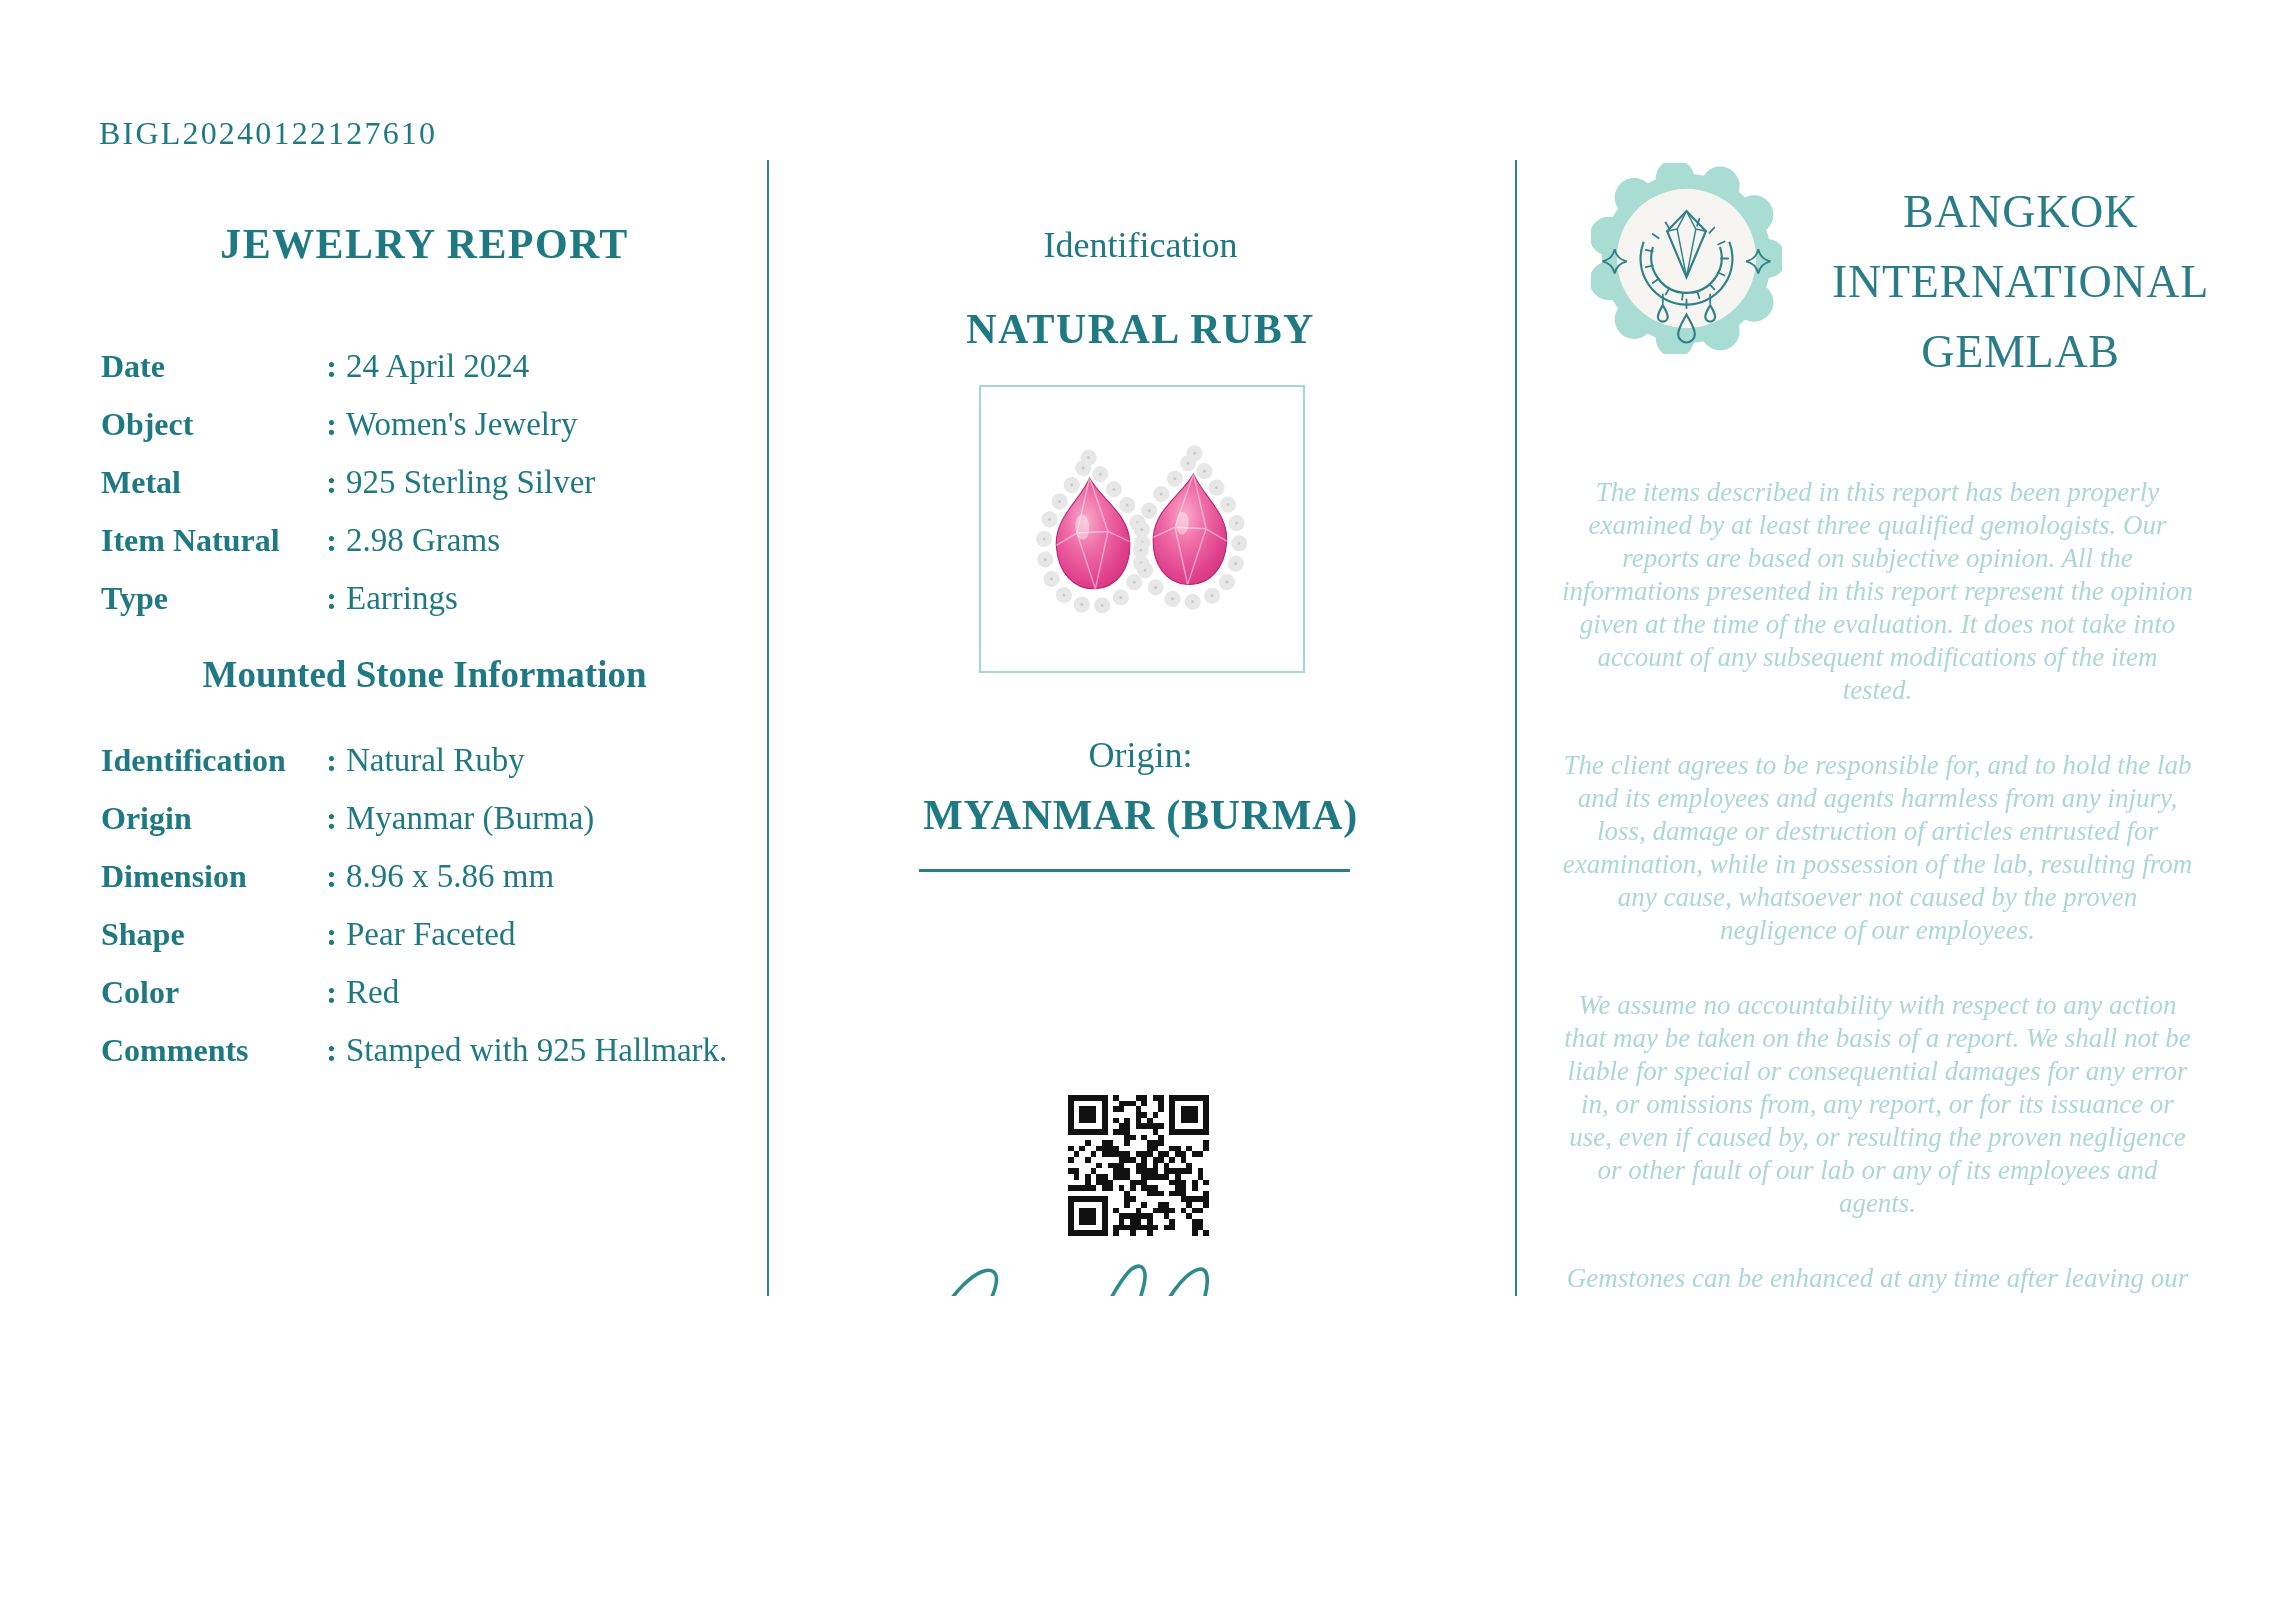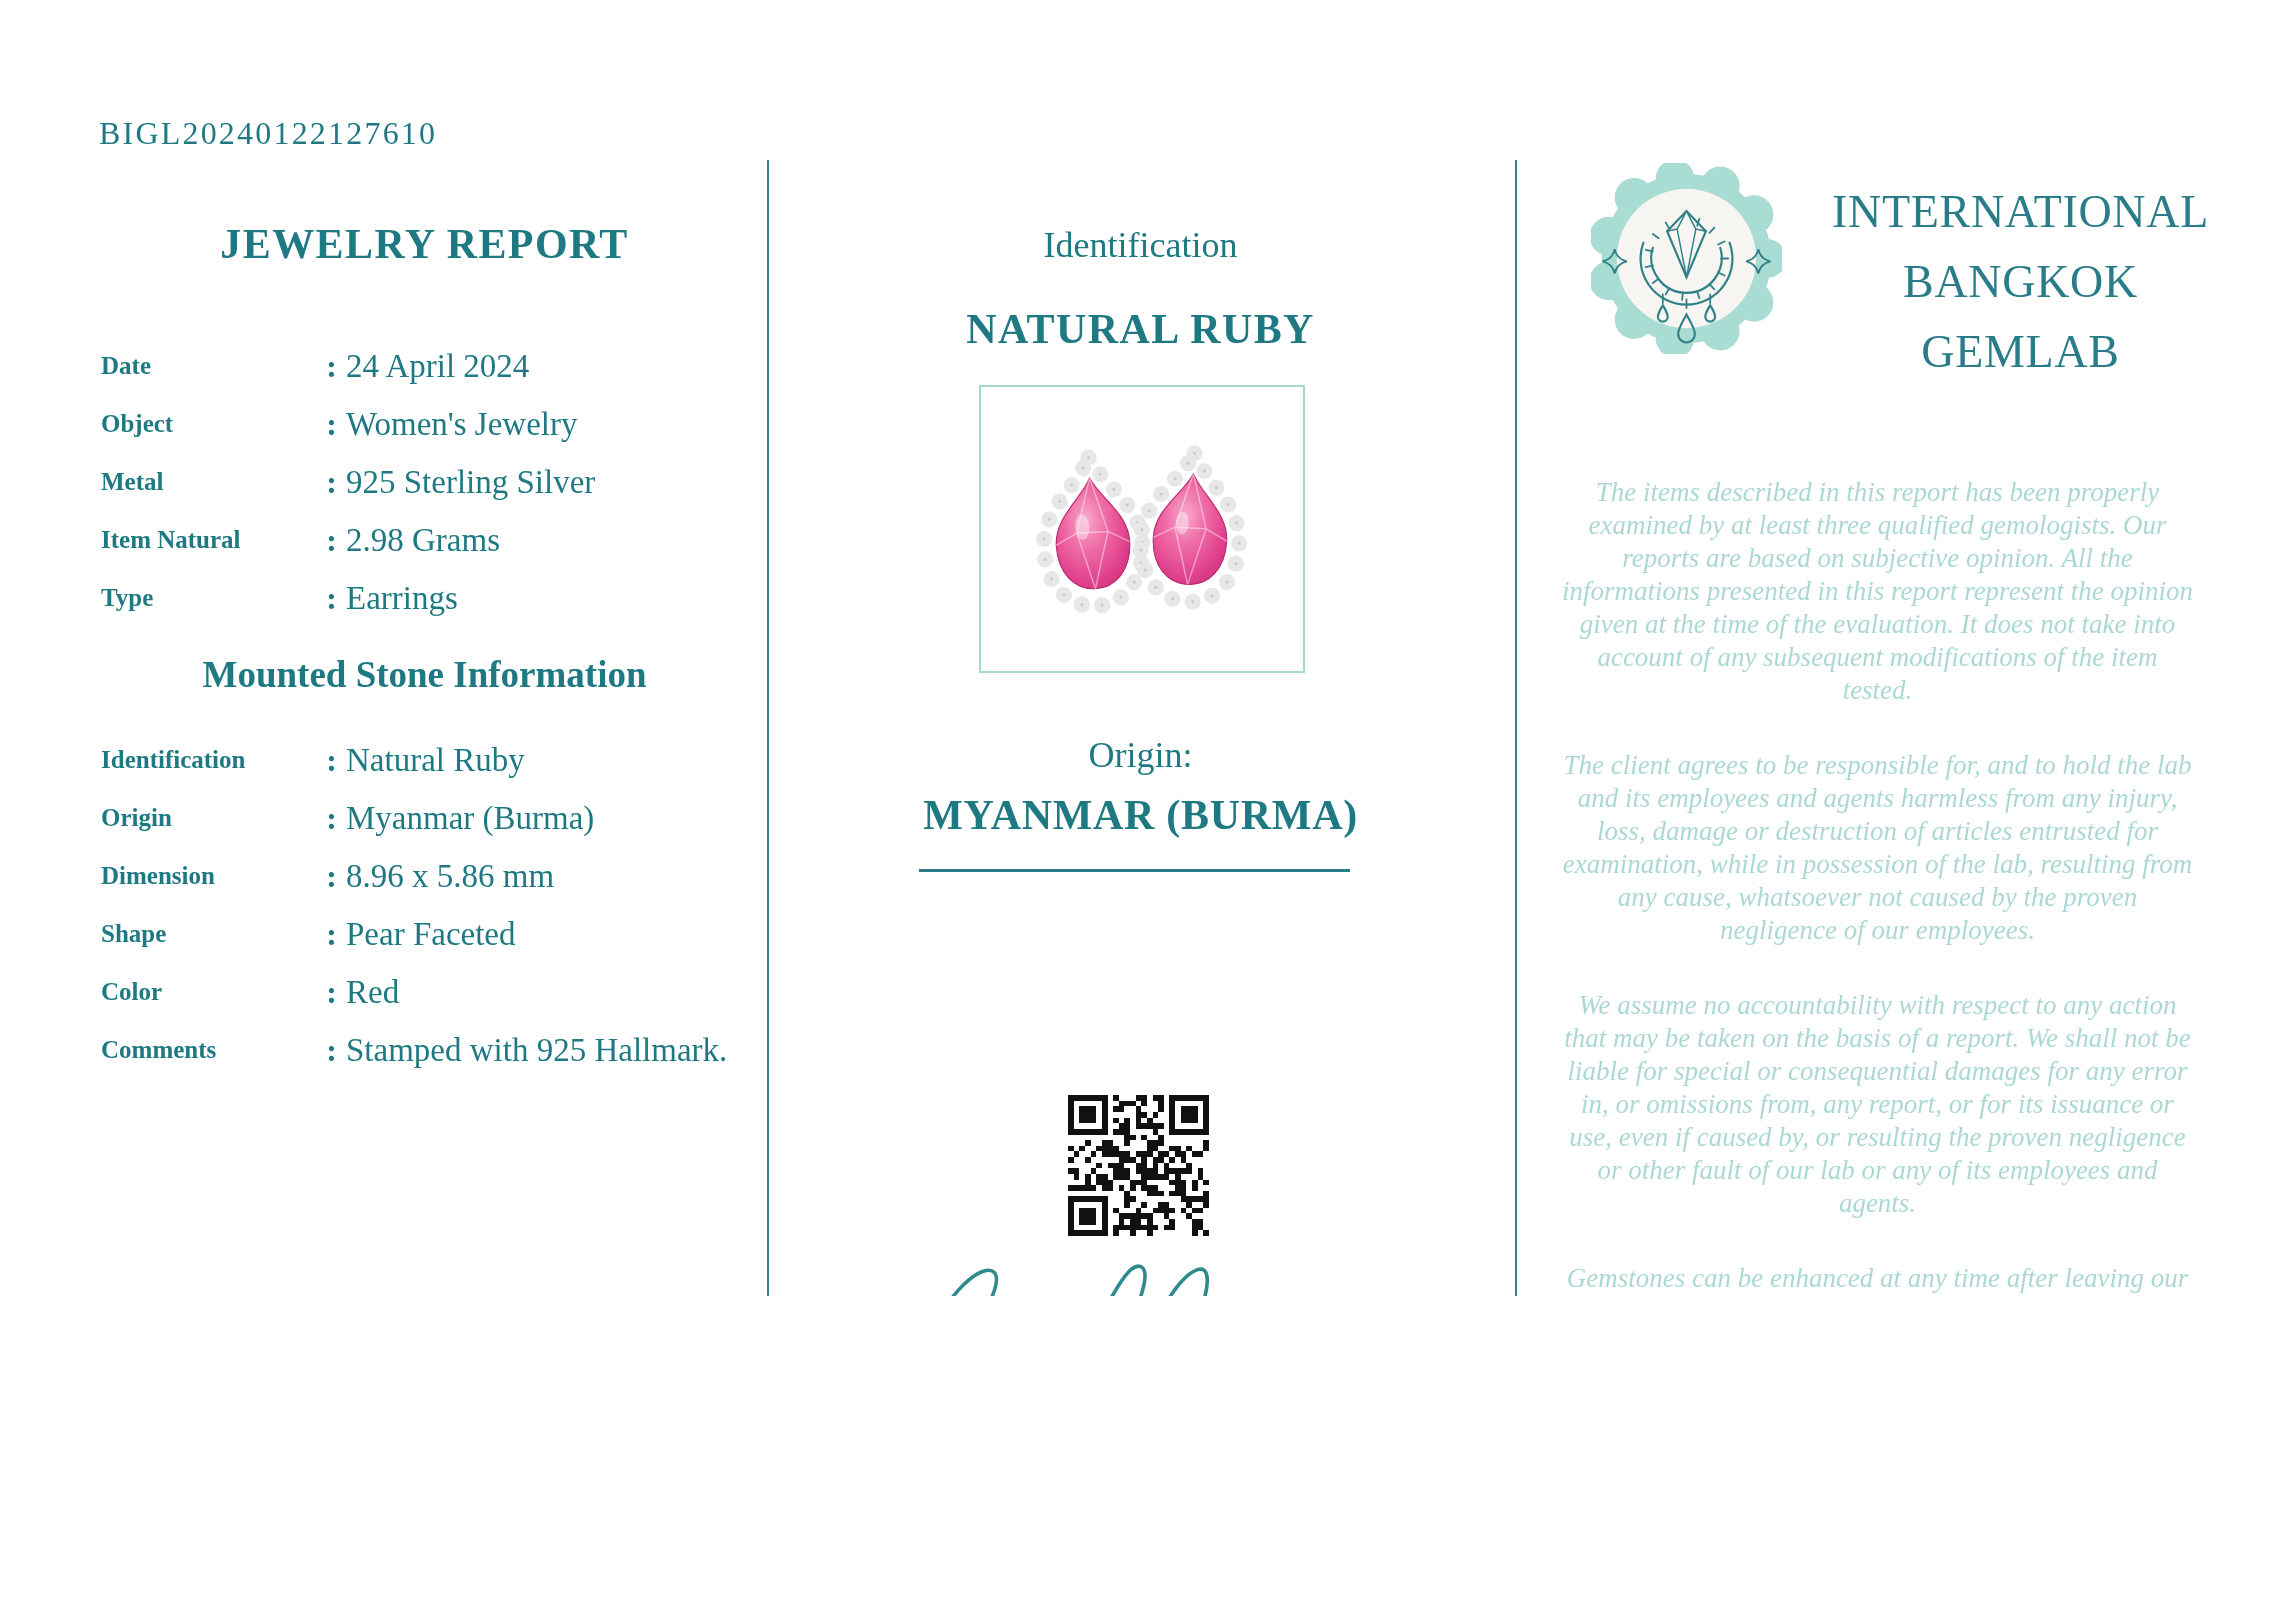--- a/index.html
+++ b/index.html
@@ -16,21 +16,21 @@
   .d1{left:767px}.d2{left:1515px}
 
   
   .report-no{position:absolute;left:99px;top:115px;font-size:32px;letter-spacing:2.2px}
   .left-title{position:absolute;left:101px;top:220px;width:647px;text-align:center;
               font-size:42px;font-weight:bold;letter-spacing:1.4px}
   .rows{position:absolute;left:101px;width:654px}
   .rows-top{top:337px}
   .rows-stone{top:731px}
   .frow{display:grid;grid-template-columns:216px 29px 1fr;line-height:58px}
-  .frow .lbl{font-weight:bold;font-size:25px;white-space:nowrap}
+  .frow .lbl{font-weight:bold;font-size:32px;white-space:nowrap}
   .frow .cln{font-weight:bold;font-size:32px;text-align:center}
   .frow .val{font-size:33px;white-space:nowrap}
   .stone-title{position:absolute;left:101px;top:653px;width:647px;text-align:center;
                font-size:37px;font-weight:bold}
   .barcode{position:absolute;left:204px;top:1355px;width:455px}
   .bars{height:42px;background:
         repeating-linear-gradient(90deg,var(--color-bar) 0 2.9px,transparent 2.9px 5px),
         repeating-linear-gradient(90deg,var(--color-bar) 0 1.4px,transparent 1.4px 8px),
         repeating-linear-gradient(90deg,var(--color-bar) 0 3.6px,transparent 3.6px 16.5px)}
   .bartext{margin-top:5.8px;font-family:"DejaVu Sans Mono",monospace;font-size:21.6px;
@@ -441,22 +441,22 @@
       <path stroke-width="2.5" d="M-100,-13 Q-97,1 -83,4 Q-97,7 -100,21 Q-103,7 -117,4 Q-103,1 -100,-13 Z"></path>
       <path stroke-width="2.5" d="M100,-13 Q103,1 117,4 Q103,7 100,21 Q97,7 83,4 Q97,1 100,-13 Z"></path>
       <path stroke-width="2.5" d="M-33,50 L-33,62 M0,57 L0,69 M33,50 L33,62"></path>
       <path stroke-width="3" d="M-33,65 c3.7,6.8 6.8,11.2 6.8,16.2 a6.8,6.8 0 1 1 -13.6,0 c0,-5 3.1,-9.4 6.8,-16.2 Z"></path>
       <path stroke-width="3" d="M33,65 c3.7,6.8 6.8,11.2 6.8,16.2 a6.8,6.8 0 1 1 -13.6,0 c0,-5 3.1,-9.4 6.8,-16.2 Z"></path>
       <path stroke-width="3" d="M0,78 c6.3,11.6 11.6,19 11.6,27.4 a11.6,11.6 0 1 1 -23.2,0 c0,-8.4 5.3,-15.8 11.6,-27.4 Z"></path>
     </g>
   </svg>
 
   <div class="lab-name">
+    <div>BANGKOK</div>
     <div>INTERNATIONAL</div>
-    <div>BANGKOK</div>
     <div>GEMLAB</div>
   </div>
 
 
   <div class="paras">
     <p>The items described in this report has been properly examined by at least three qualified gemologists. Our reports are based on subjective opinion. All the informations presented in this report represent the opinion given at the time of the evaluation. It does not take into account of any subsequent modifications of the item tested.</p>
     <p>The client agrees to be responsible for, and to hold the lab and its employees and agents harmless from any injury, loss, damage or destruction of articles entrusted for examination, while in possession of the lab, resulting from any cause, whatsoever not caused by the proven negligence of our employees.</p>
     <p>We assume no accountability with respect to any action that may be taken on the basis of a report. We shall not be liable for special or consequential damages for any error in, or omissions from, any report, or for its issuance or use, even if caused by, or resulting the proven negligence or other fault of our lab or any of its employees and agents.</p>
     <p>Gemstones can be enhanced at any time after leaving our premises. If there are doubts about an item's current condition, it can be submitted for re-testing.</p>
   </div>

